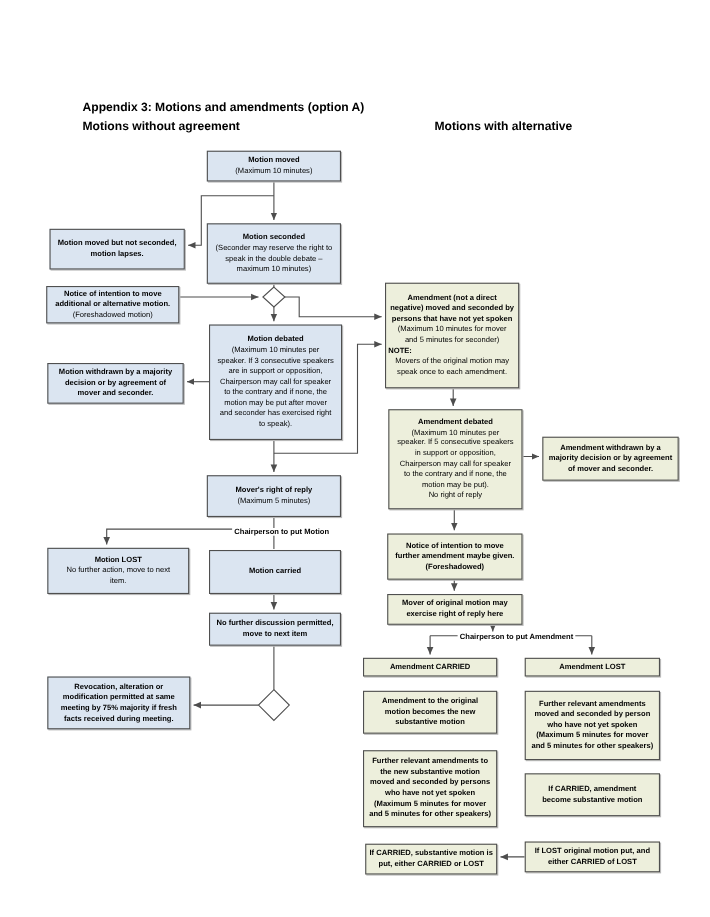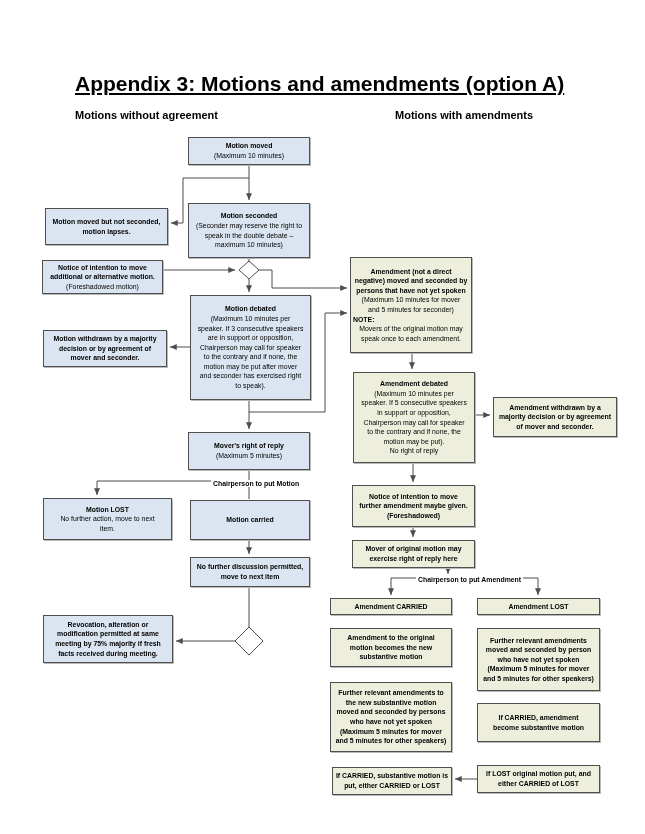--- a/index.html
+++ b/index.html
@@ -1,18 +1,18 @@
 <!DOCTYPE html>
 <html><head>
 <meta charset="utf-8">
 <style>
   html,body{margin:0;padding:0;background:#fff;}
   .canvas{position:relative;width:645px;height:834px;background:#ffffff;
           font-family:"Liberation Sans",sans-serif;color:#000;overflow:hidden;}
-  .title{position:absolute;left:75px;top:72px;font-size:21px;font-weight:bold;letter-spacing:0;text-decoration:underline;}
+  .title{position:absolute;left:75px;top:92px;font-size:11px;font-weight:bold;letter-spacing:0;}
   .colhead{position:absolute;top:109px;font-size:11px;font-weight:bold;}
   .colhead.left{left:75px;}
   .colhead.right{left:395px;}
   svg.wires{position:absolute;left:0;top:0;z-index:1;}
   .nodes{position:absolute;left:0;top:0;width:645px;height:834px;z-index:2;}
   .node{position:absolute;border:1px solid #4f4f4f;box-shadow:1px 1px 0 #b9b9b9;
         display:flex;flex-direction:column;justify-content:center;
         font-size:6.9px;line-height:9.6px;text-align:center;box-sizing:border-box;padding:1px 2px;}
   .node .ln{width:100%;}
   .node .ln.b{font-weight:bold;}
@@ -20,21 +20,21 @@
   .lbl{position:absolute;font-size:6.9px;font-weight:bold;background:#fff;
        padding:0 2px;white-space:nowrap;z-index:3;}
 </style>
 </head>
 <body>
 
 <div class="canvas">
 
   <div class="title">Appendix 3: Motions and amendments (option A)</div>
   <div class="colhead left">Motions without agreement</div>
-  <div class="colhead right">Motions with amendments</div>
+  <div class="colhead right">Motions with alternative</div>
 
   <svg class="wires" width="645" height="834">
     <defs>
       <marker id="arr" viewBox="0 0 10 10" refX="9" refY="5" markerWidth="7.5" markerHeight="7.5" orient="auto-start-reverse">
         <path d="M0,1 L9,5 L0,9 z" fill="#4d4d4d"></path>
       </marker>
     </defs>
     <g stroke="#4d4d4d" stroke-width="1" fill="none">
       <path d="M249,165 L249,200" marker-end="url(#arr)"></path>
       <path d="M249,178 L183,178 L183,223 L171,223" marker-end="url(#arr)"></path>

